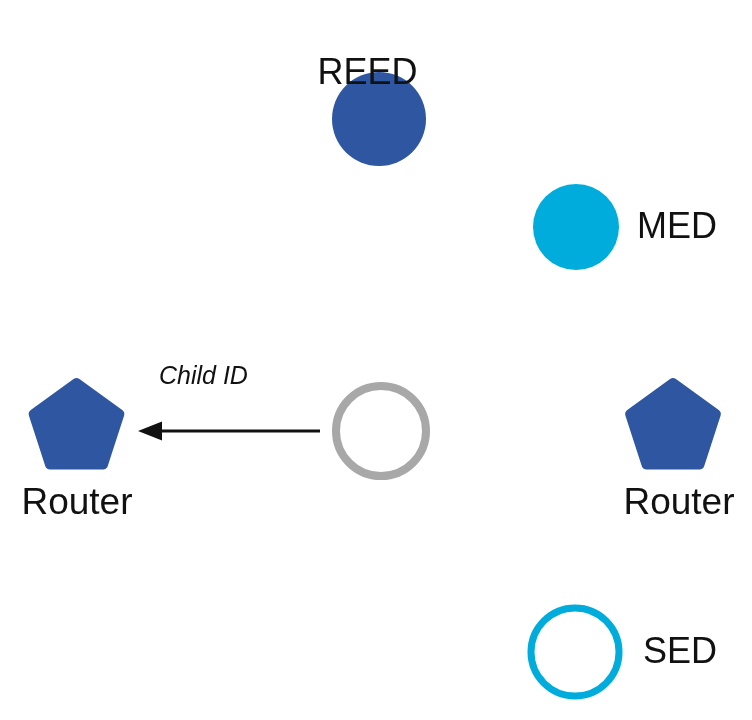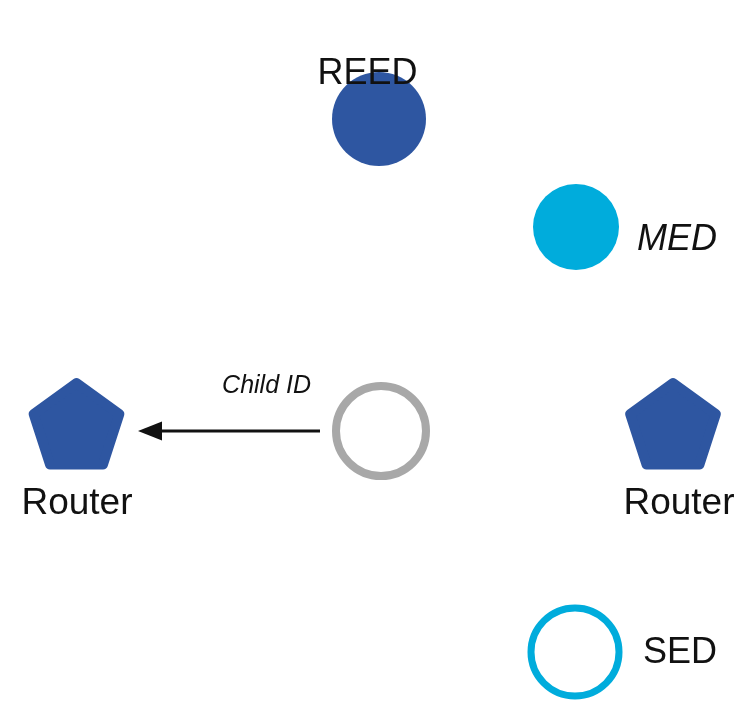--- a/index.html
+++ b/index.html
@@ -24,34 +24,34 @@
   }
   .node-label {
     position: absolute;
     color: #111111;
     font-size: 36px;
     line-height: 1.1;
     text-align: center;
     white-space: nowrap;
   }
   .lbl-reed   { left: 290px; top: 20px;  width: 155px; margin-top: 32px; }
-  .lbl-med    { left: 602px; top: 218px; width: 150px; font-style: italic; }
+  .lbl-med    { left: 602px; top: 206px; width: 150px; }
   .lbl-router-left  { left: 1px;   top: 482px; width: 152px; font-size: 37px; }
   .lbl-router-right { left: 603px; top: 482px; width: 152px; font-size: 37px; }
   .lbl-sed    { left: 605px; top: 631px; width: 150px; }
   .message-label {
     position: absolute;
     left: 159px;
-    top: 370px;
+    top: 361px;
     width: 152px;
     color: #111111;
     font-size: 25px;
     line-height: 28px;
     font-style: italic;
-    text-align: right;
+    text-align: left;
   }
 </style>
 </head>
 <body>
 
 <div class="canvas">
 
   <svg class="shapes-svg" viewBox="0 0 752 720" xmlns="http://www.w3.org/2000/svg">
 
     <circle cx="379" cy="119" r="47" fill="#2E56A1"></circle>

